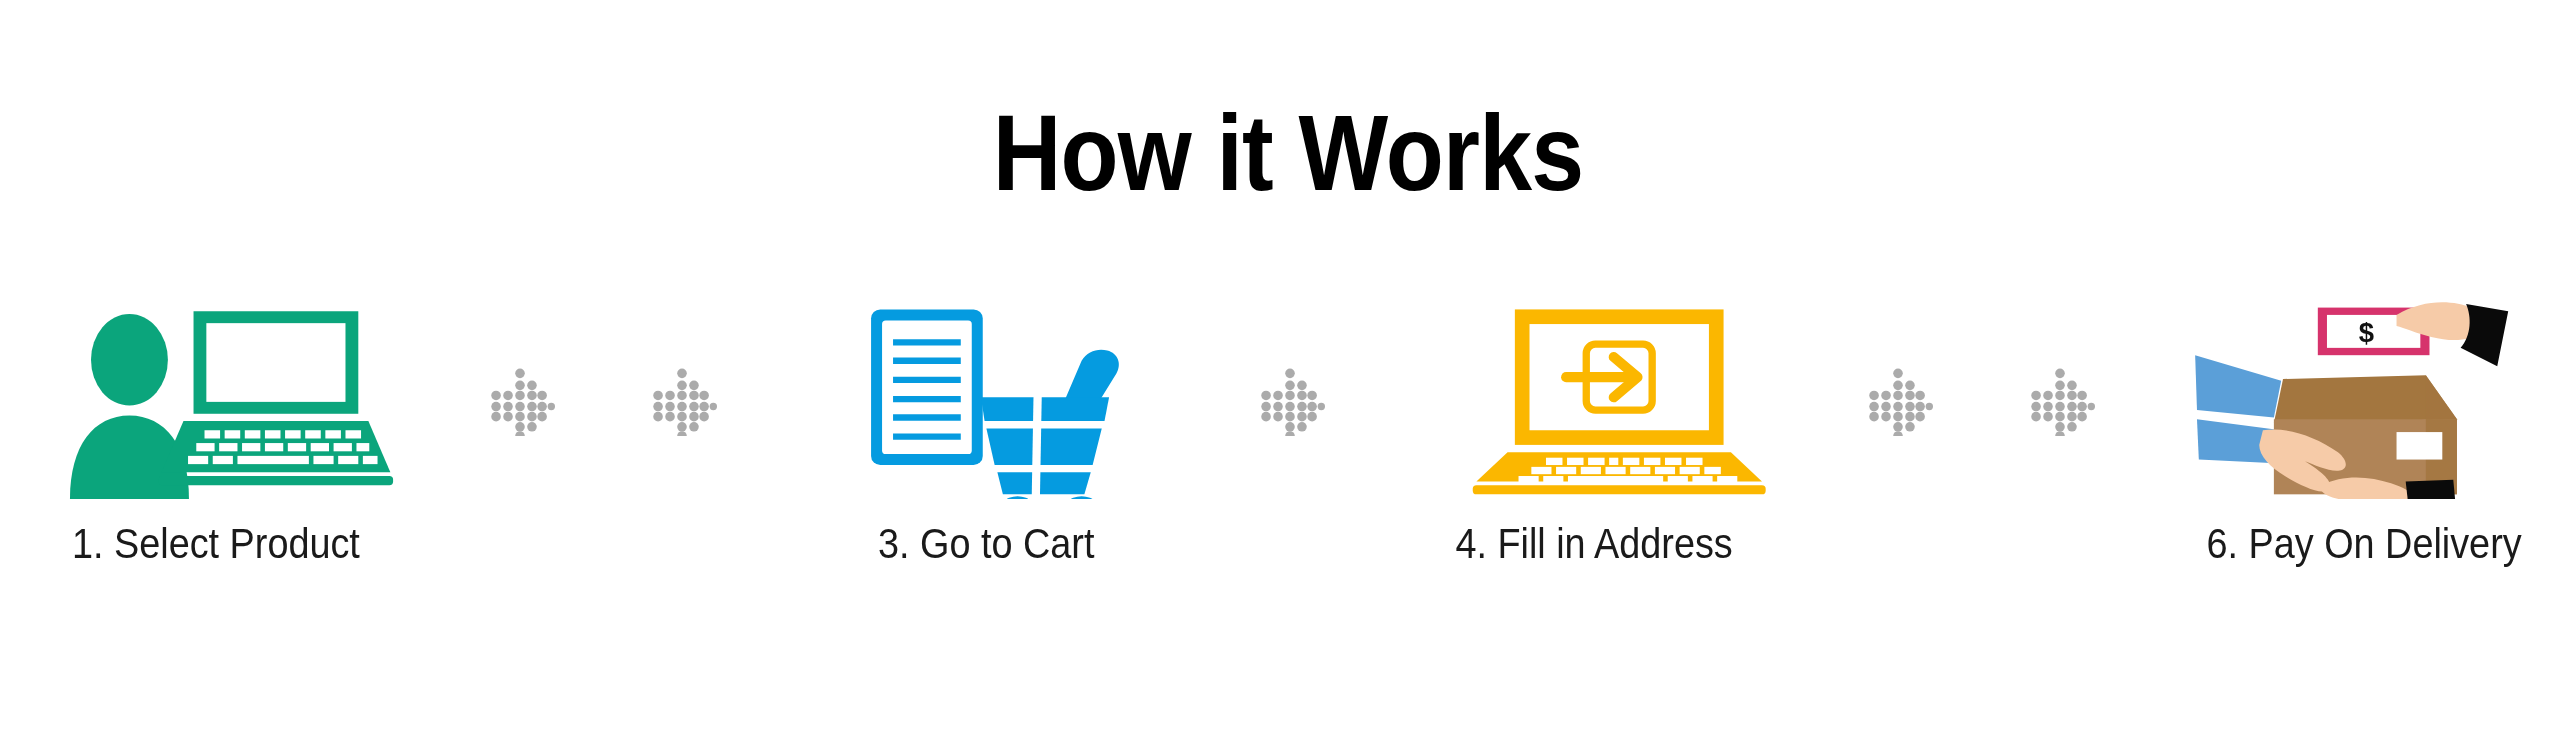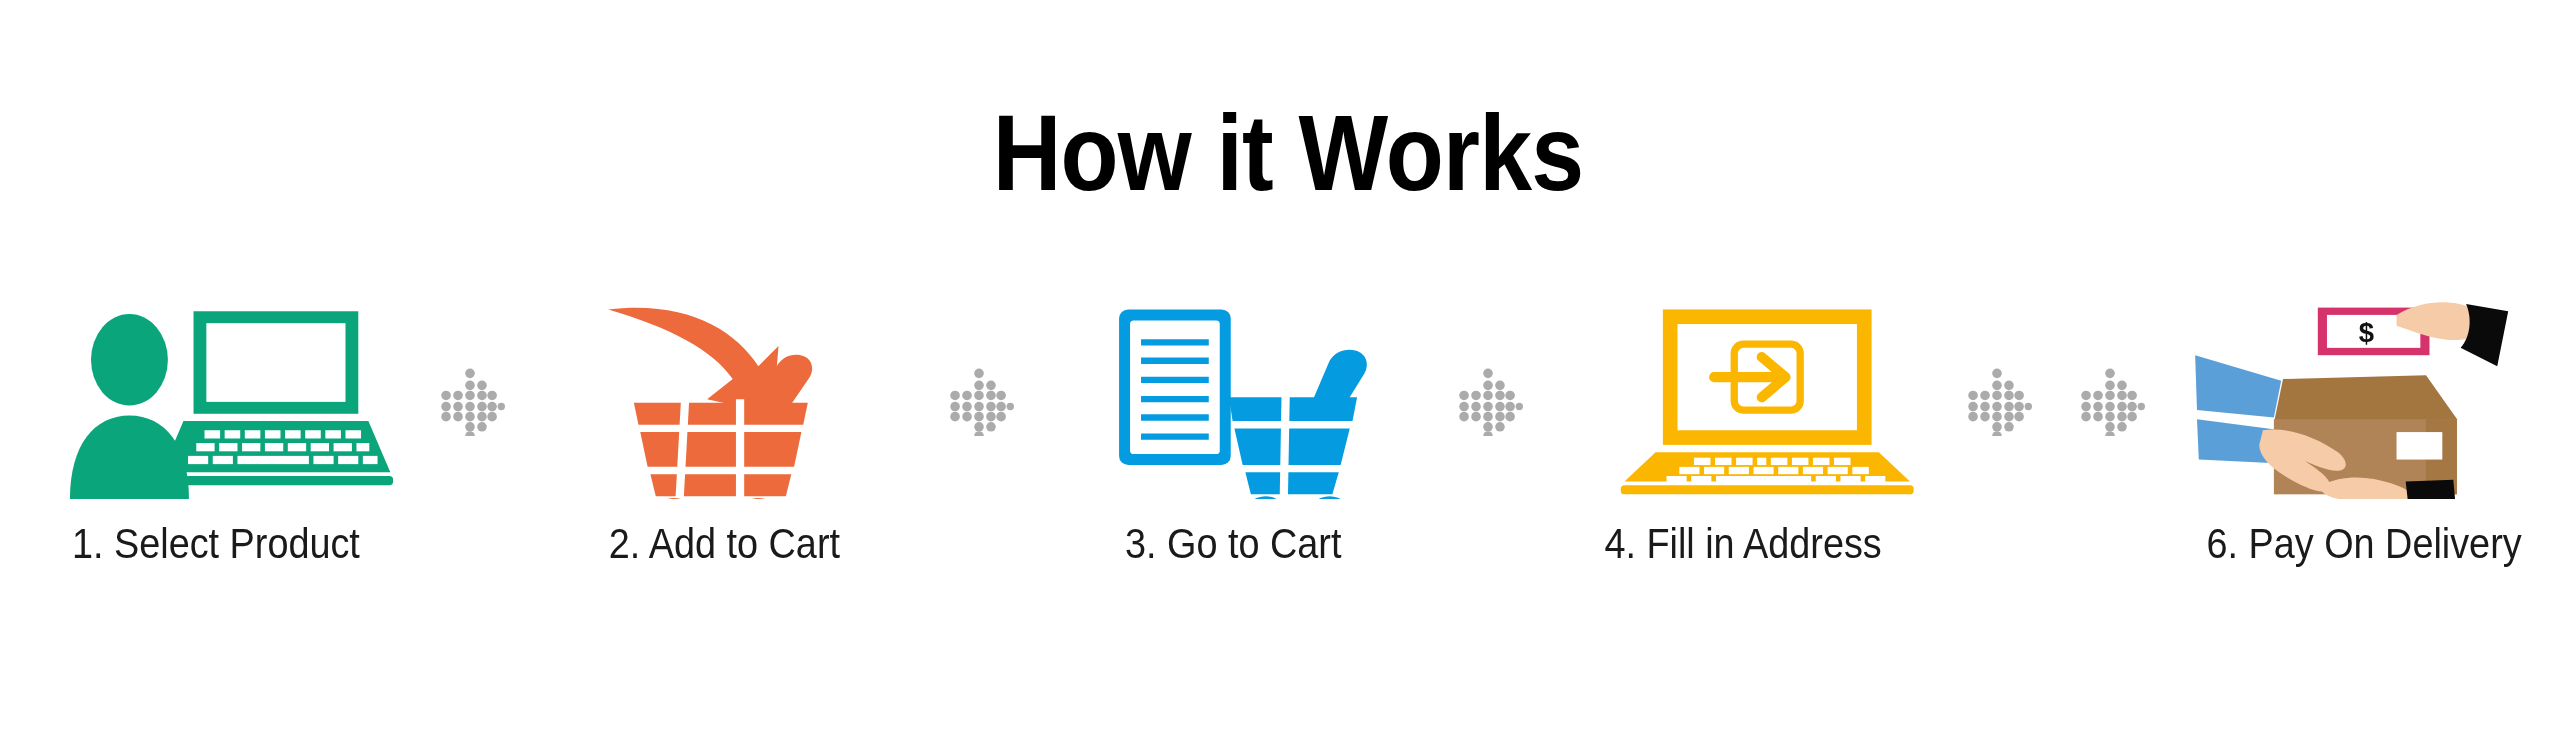--- a/index.html
+++ b/index.html
@@ -169,45 +169,20 @@
             <circle cx="38" cy="55" r="5.2"></circle>
             <circle cx="51" cy="55" r="5.2"></circle>
             <circle cx="62" cy="55" r="5.2"></circle>
           <circle cx="38" cy="66" r="5.2"></circle>
             <circle cx="51" cy="66" r="5.2"></circle>
           <circle cx="38" cy="76" r="5.2"></circle>
         </g>
       </svg>
     </div>
 
-    <div class="step">
-      <div class="step-icon">
-        <svg width="357" height="197" viewBox="0 0 390 215" xmlns="http://www.w3.org/2000/svg">
-          <g fill="#EC6A3C">
-
-            <path d="M68 8 C150 -2 205 28 232 70 L254 48 L248 122 L176 106 L204 84 C182 52 136 28 68 8 Z"></path>
-
-            <path d="M252 70 C258 60 268 56 278 58 C290 60 294 72 288 82 L258 126 L230 112 Z"></path>
-
-            <path d="M96 110 L286 110 L281 134 L101 134 Z"></path>
-            <path d="M103 142 L279 142 L271 180 L111 180 Z"></path>
-            <path d="M114 188 L268 188 L262 212 L120 212 Z"></path>
-          </g>
-
-          <g stroke="#ffffff" stroke-width="9">
-            <line x1="152" y1="106" x2="146" y2="214"></line>
-            <line x1="212" y1="106" x2="212" y2="214"></line>
-          </g>
-
-          <circle cx="140" cy="238" r="24" fill="#EC6A3C"></circle>
-          <circle cx="232" cy="238" r="24" fill="#EC6A3C"></circle>
-        </svg>
-      </div>
-      <div class="step-label">2. Add to Cart</div>
-    </div>
 
     <div class="arrow-sep">
       <svg width="70" height="70" viewBox="0 0 76 76" xmlns="http://www.w3.org/2000/svg">
         <g fill="#ABABAB">
           <circle cx="38" cy="8" r="5.2"></circle>
           <circle cx="38" cy="21" r="5.2"></circle>
             <circle cx="51" cy="21" r="5.2"></circle>
           <circle cx="12" cy="32" r="5.2"></circle>
             <circle cx="25" cy="32" r="5.2"></circle>
             <circle cx="38" cy="32" r="5.2"></circle>

